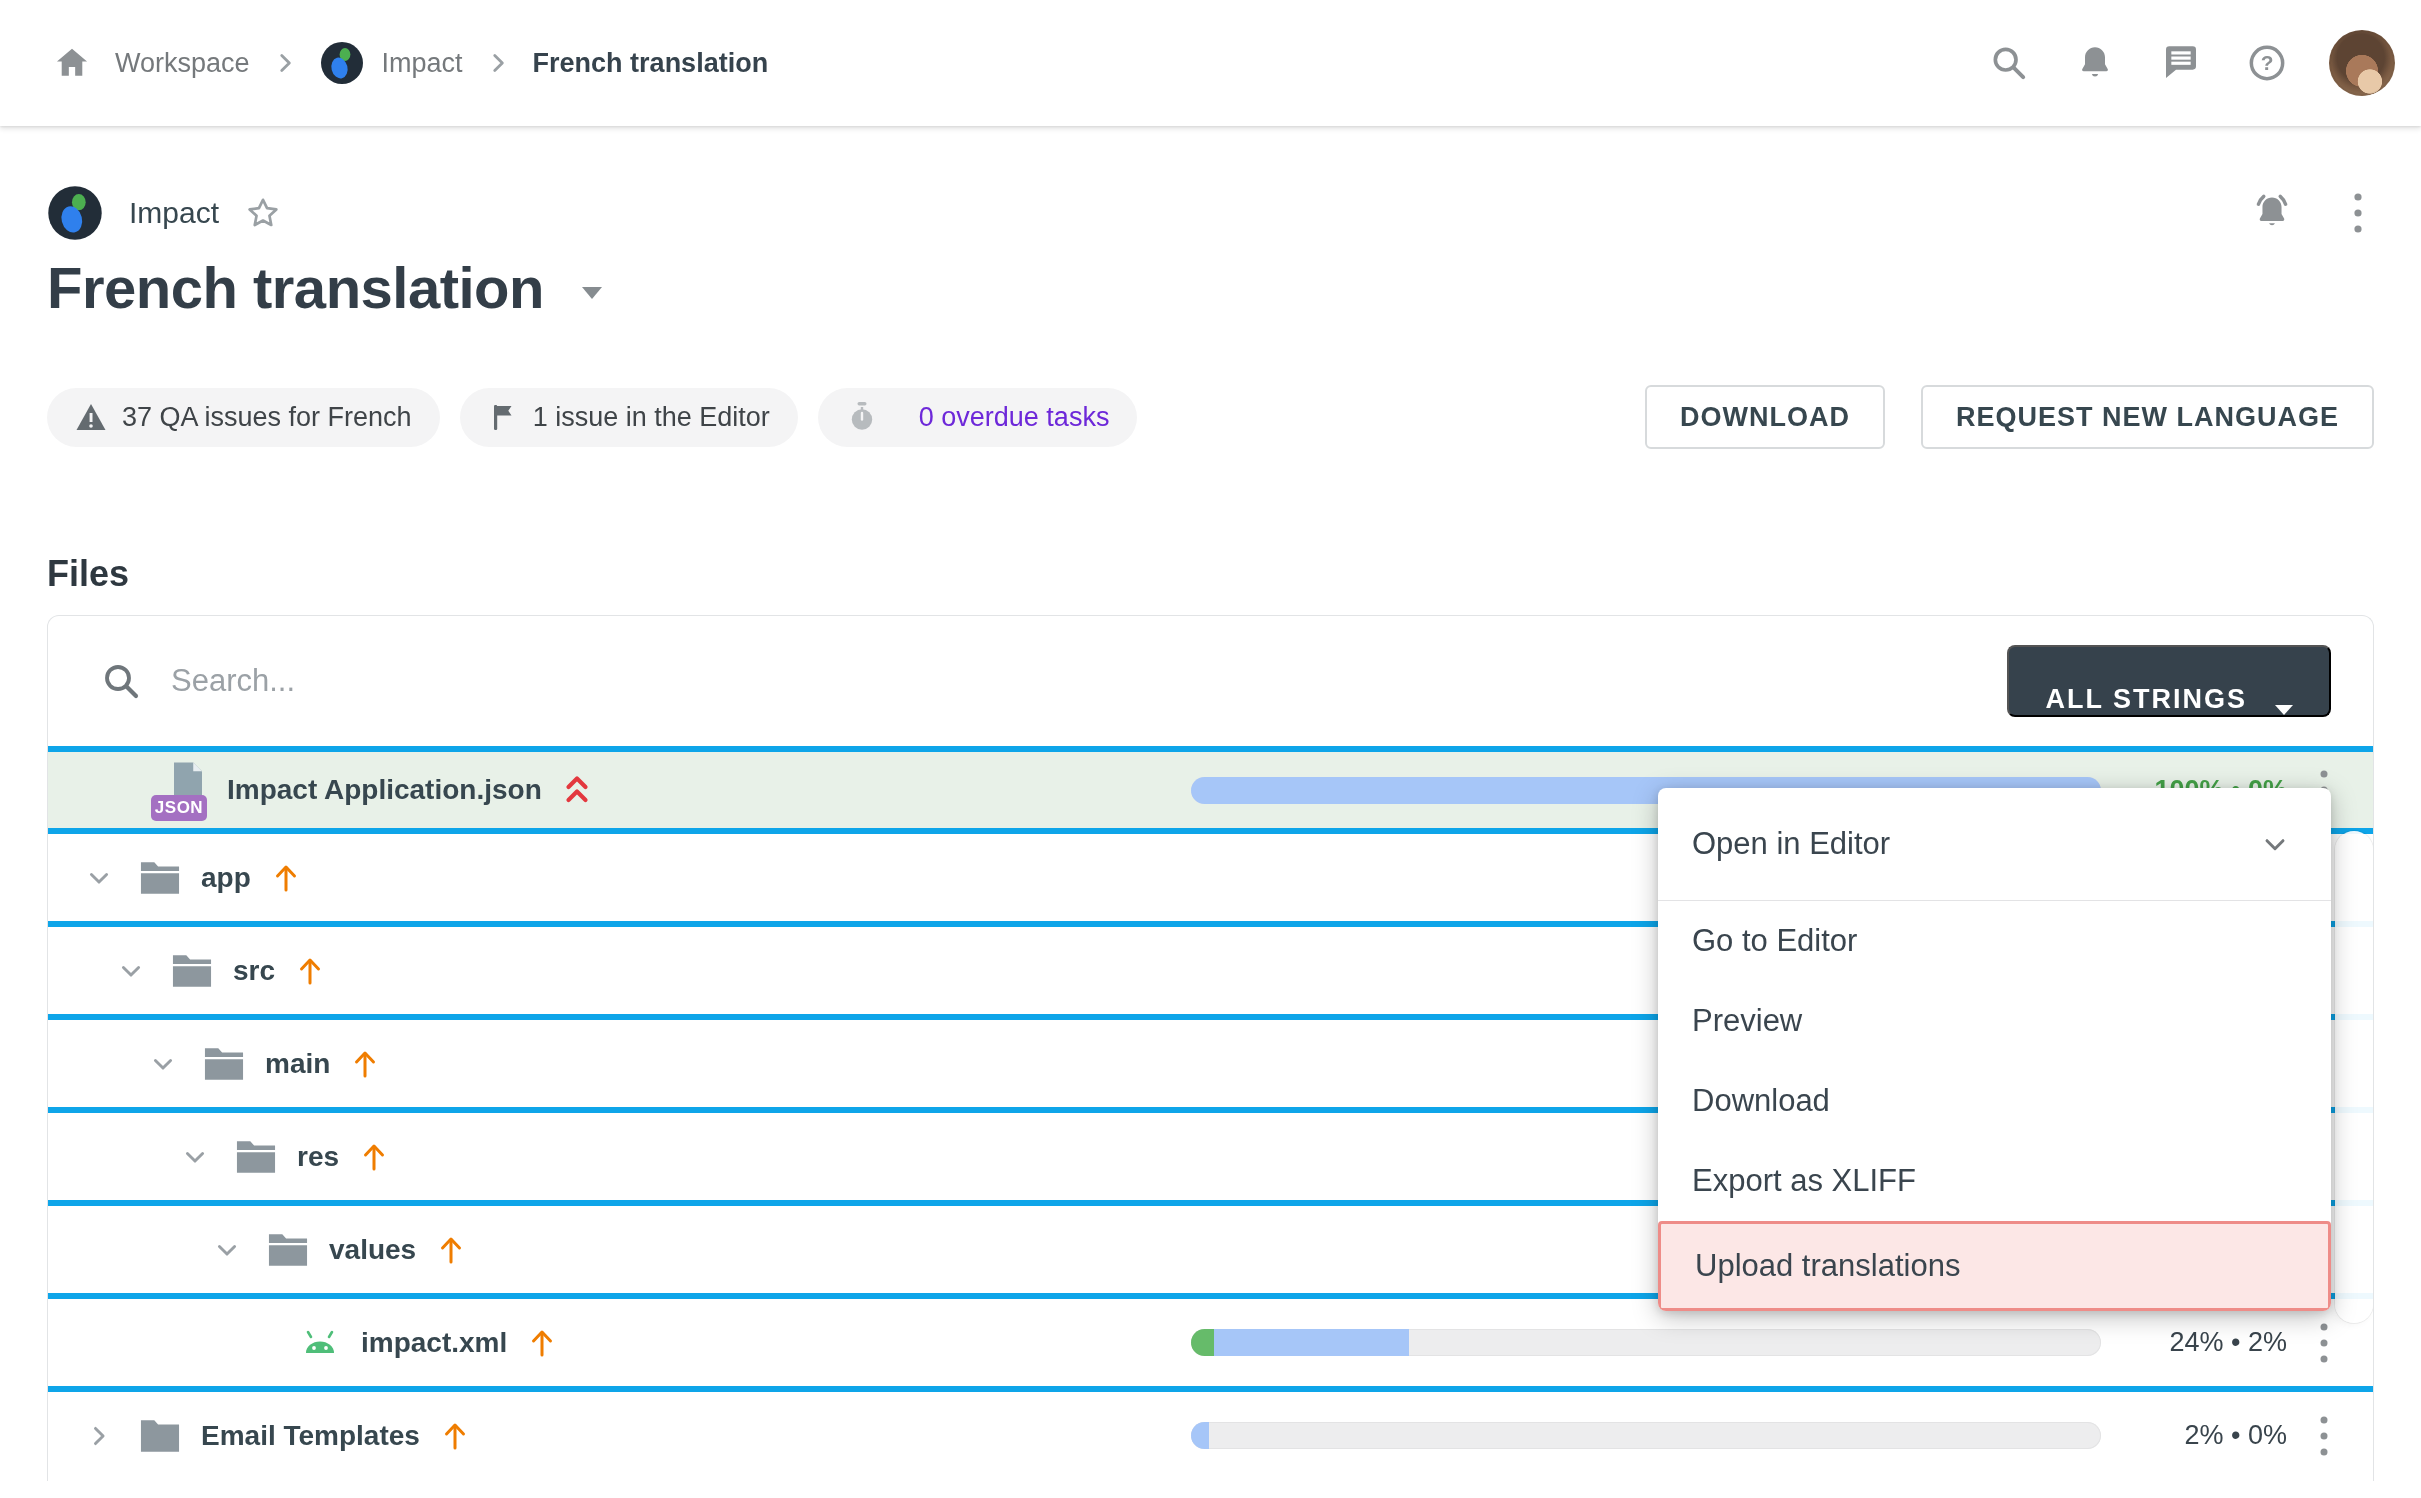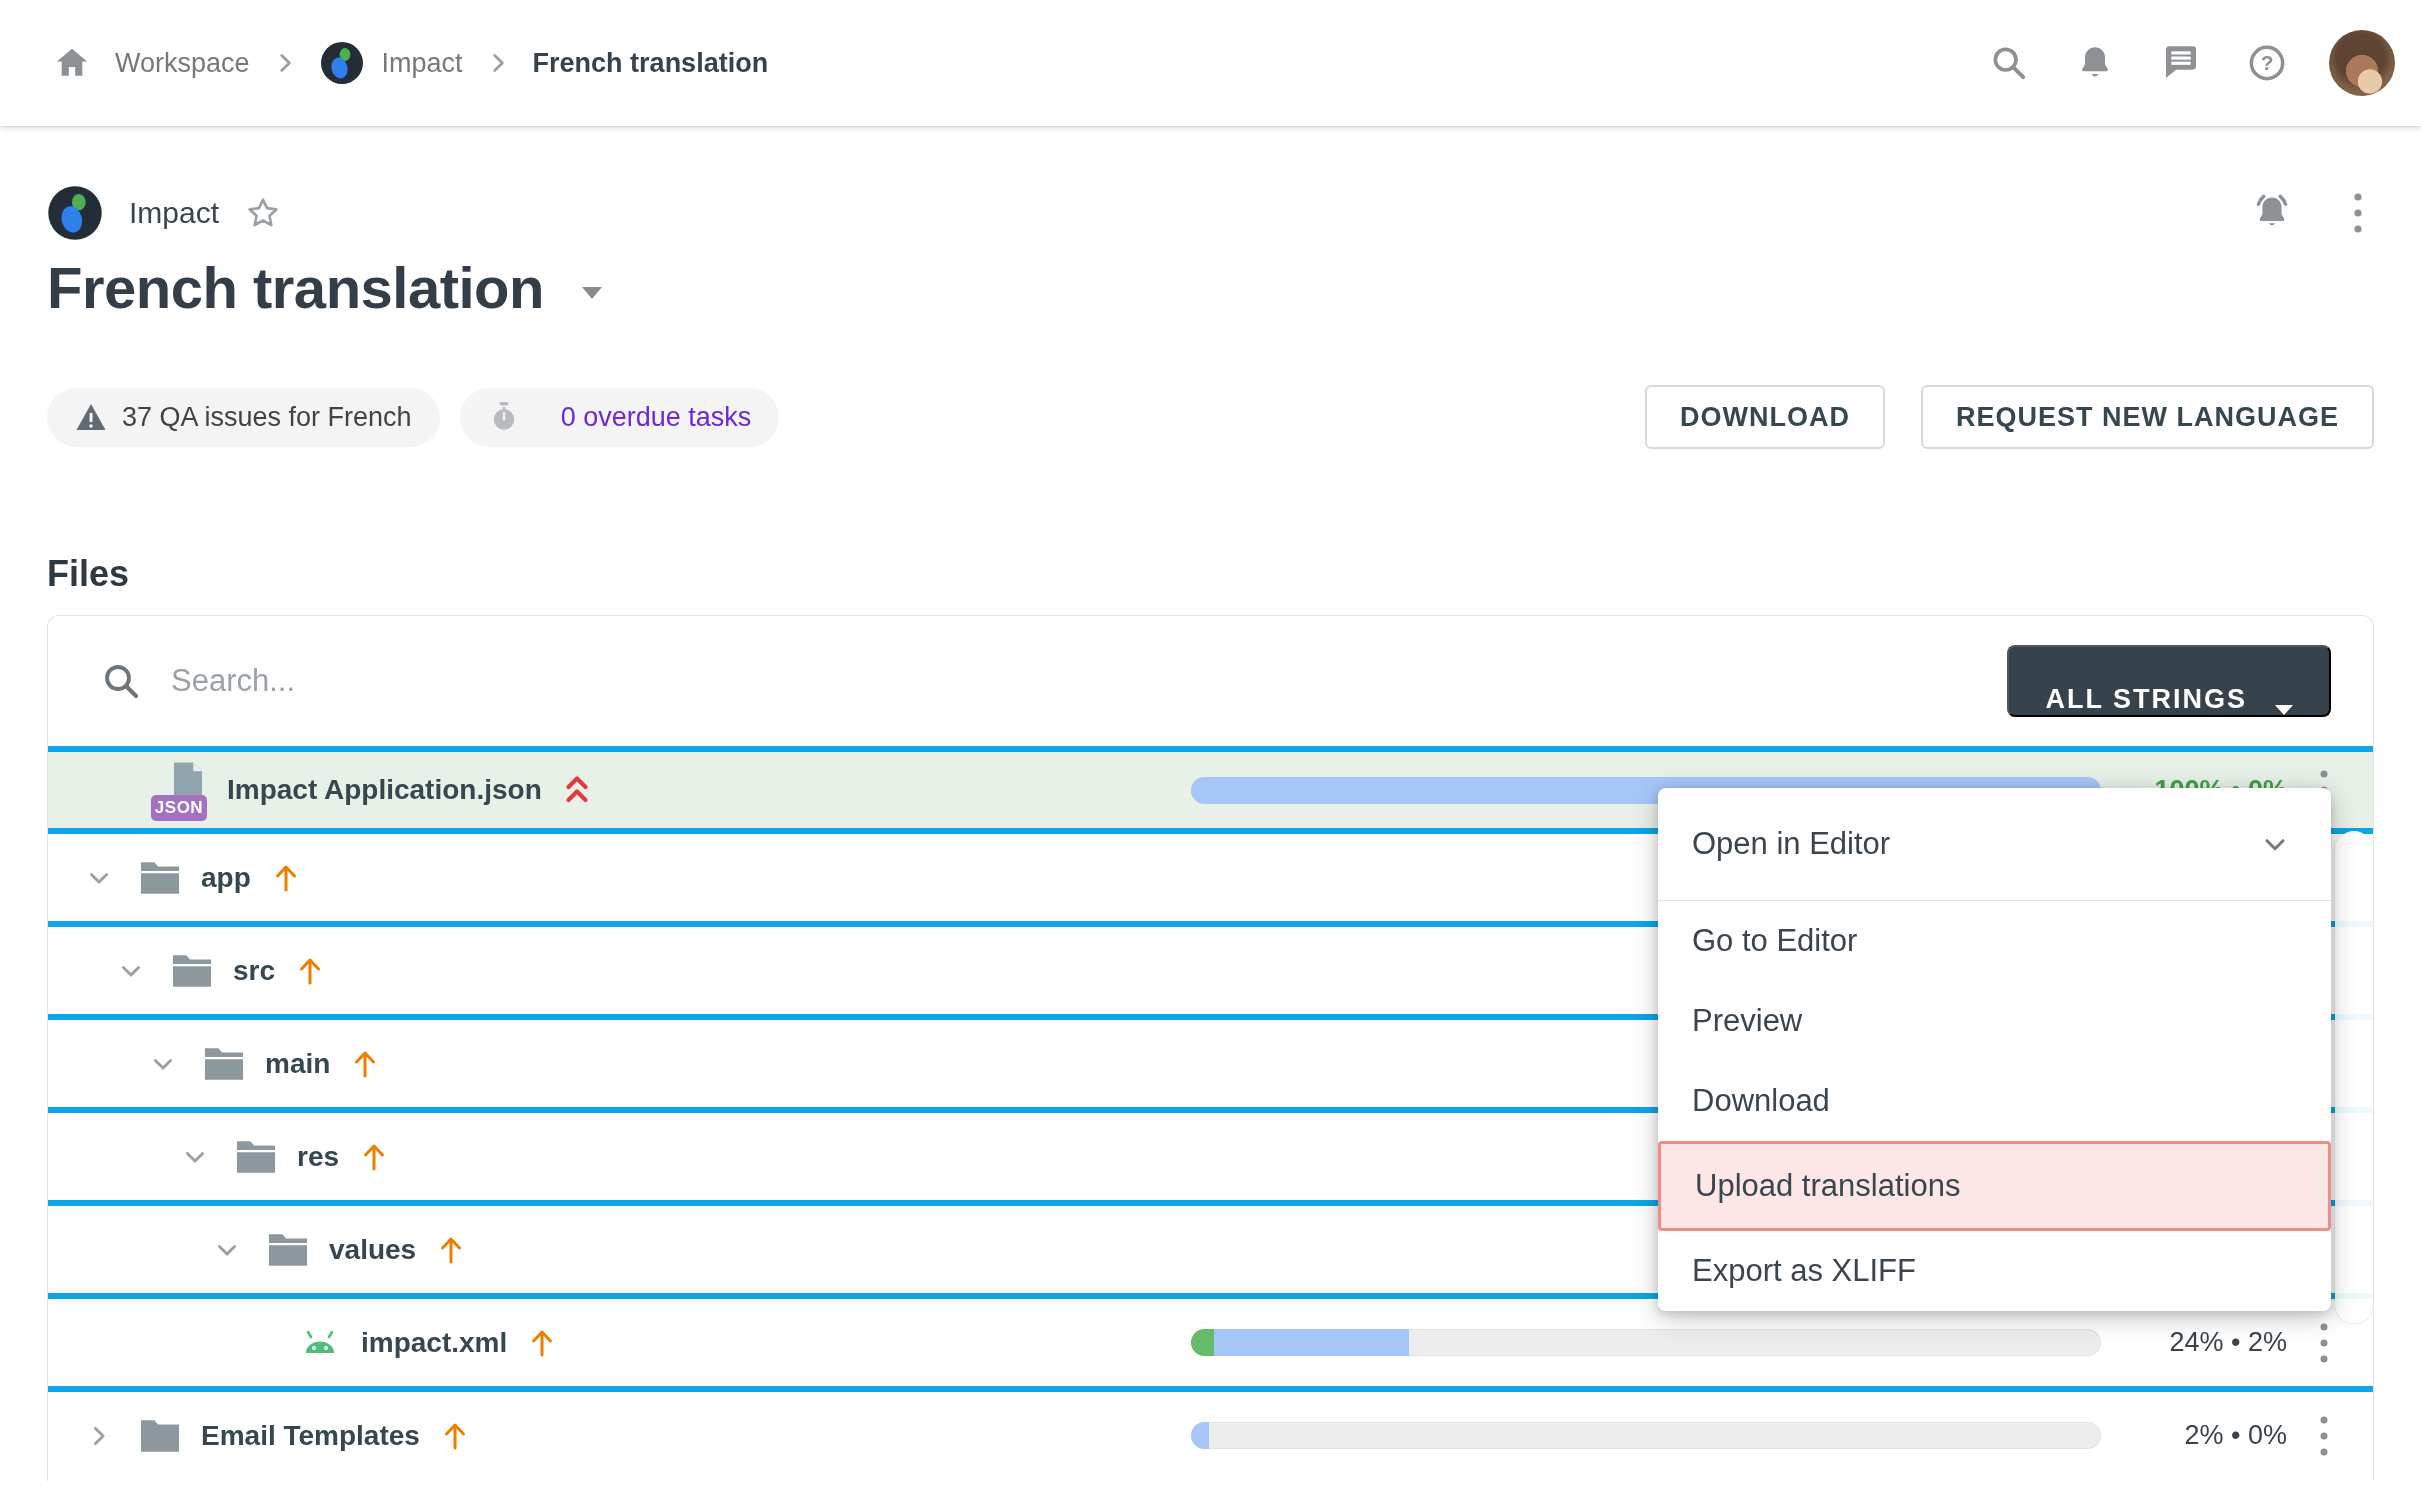--- a/index.html
+++ b/index.html
@@ -256,20 +256,29 @@
   <div class="badges-row">
     <span class="badge">
       <span class="b-icon">
         <svg width="32" height="30" viewBox="0 0 32 30">
             <path d="M16 2 30.5 28H1.5z" fill="#646b70"></path>
             <rect x="14.6" y="11" width="2.9" height="9" fill="#f4f4f5"></rect>
             <circle cx="16" cy="24" r="1.8" fill="#f4f4f5"></circle>
           </svg>
       </span>
       <span>37 QA issues for French</span>
+    </span>
+    <span class="badge">
+      <span class="b-icon">
+        <svg width="30" height="30" viewBox="0 0 30 30">
+            <rect x="6" y="3" width="3.2" height="25" rx="1.2" fill="#646b70"></rect>
+            <path d="M9 4h14.5l-3.2 4.8 3.2 4.8H9z" fill="#646b70"></path>
+          </svg>
+      </span>
+      <span>1 issue in the Editor</span>
     </span>
     <span class="badge muted">
       <span class="b-icon">
         <svg width="32" height="34" viewBox="0 0 32 34">
             <rect x="11.5" y="2" width="9" height="3.4" rx="1.7" fill="#b7bbbe"></rect>
             <circle cx="16" cy="19.5" r="10.2" fill="#b7bbbe"></circle>
             <rect x="14.8" y="7" width="2.4" height="4" fill="#b7bbbe"></rect>
             <line x1="16" y1="19.5" x2="16" y2="13" stroke="#f4f4f5" stroke-width="2.4" stroke-linecap="round"></line>
           </svg>
       </span>
@@ -509,16 +518,16 @@
       <svg width="32" height="32" viewBox="0 0 24 24">
           <polyline points="6 9.5 12 15.5 18 9.5" fill="none" stroke="#75797c" stroke-width="2.2" stroke-linecap="round" stroke-linejoin="round"></polyline>
         </svg>
     </span>
   </div>
   <div class="menu-divider"></div>
   <div id="menu-items">
       <div class="menu-item">Go to Editor</div>
       <div class="menu-item">Preview</div>
       <div class="menu-item">Download</div>
+      <div class="menu-item">Export as XLIFF</div>
       <div class="menu-item highlight">Upload translations</div>
-      <div class="menu-item">Export as XLIFF</div>
     </div>
 </div>
 
 </body></html>

